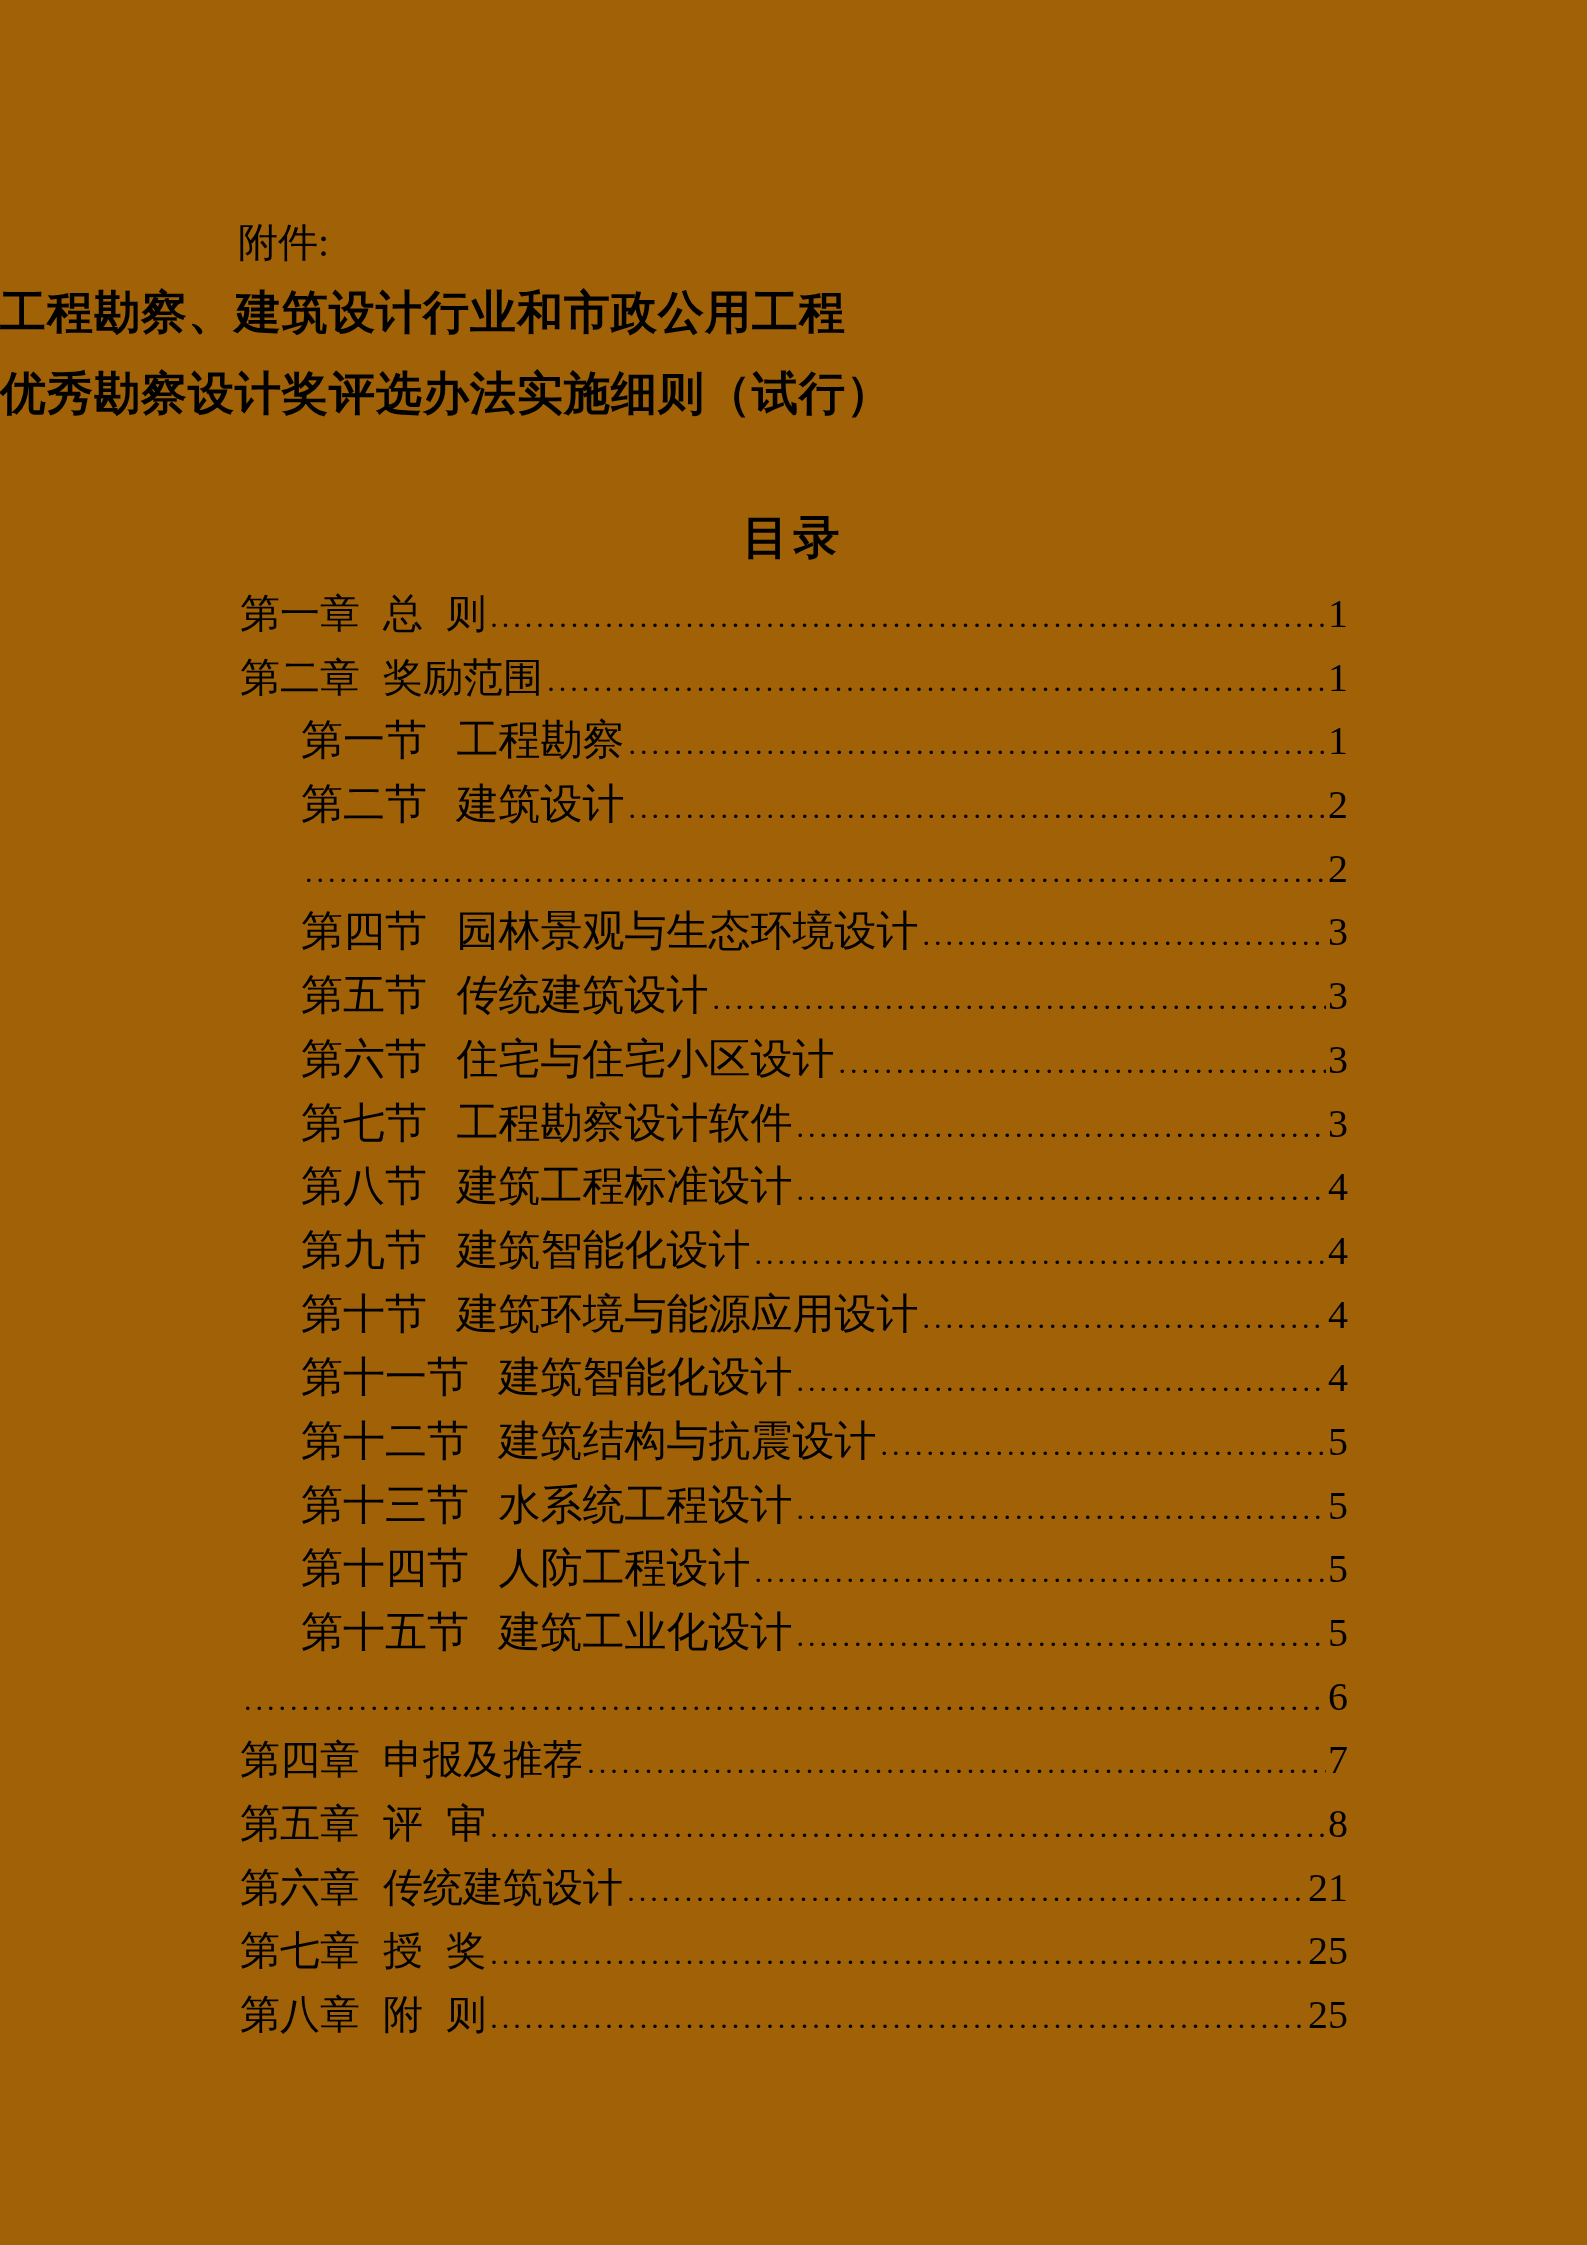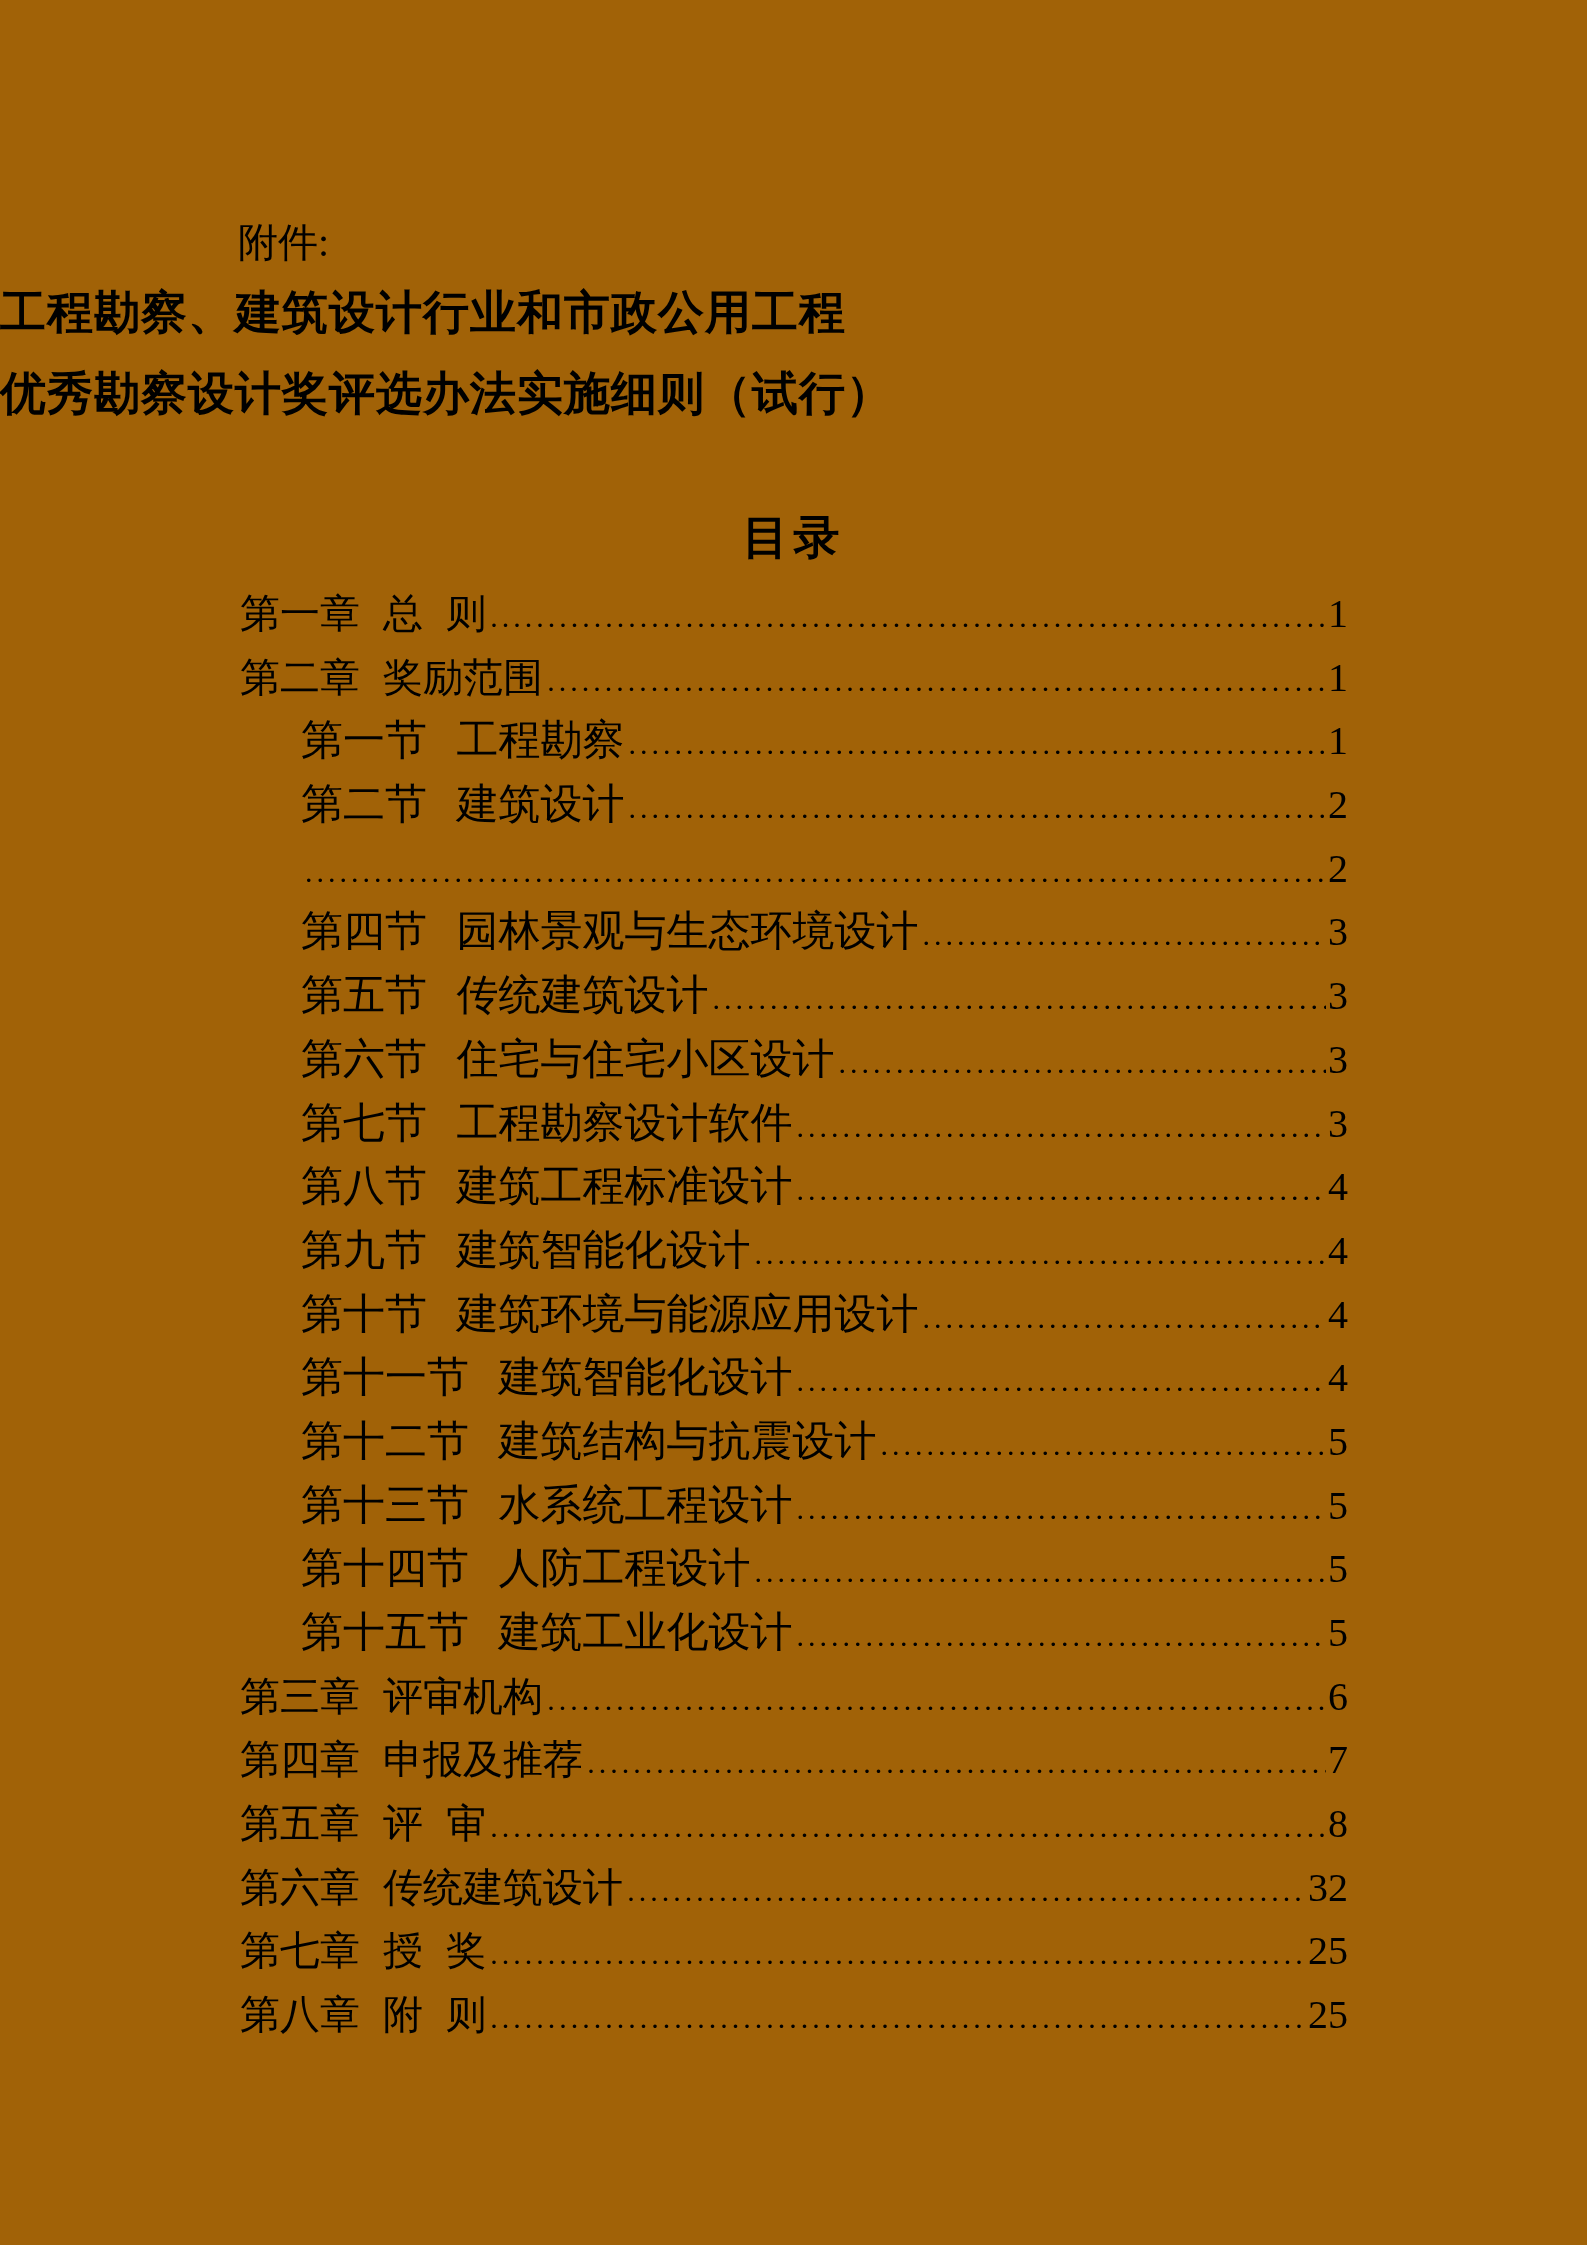--- a/index.html
+++ b/index.html
@@ -178,38 +178,37 @@
         <span class="toc-label">第十四节 人防工程设计</span>
         <span class="toc-dots">........................................................................................................................................................................................................</span>
         <span class="toc-page">5</span>
       </div>
       <div class="toc-row section">
         <span class="toc-label">第十五节 建筑工业化设计</span>
         <span class="toc-dots">........................................................................................................................................................................................................</span>
         <span class="toc-page">5</span>
       </div>
       <div class="toc-row chapter">
-        <span class="toc-label">第三章 评审机构</span>
         <span class="toc-dots">........................................................................................................................................................................................................</span>
         <span class="toc-page">6</span>
       </div>
       <div class="toc-row chapter">
         <span class="toc-label">第四章 申报及推荐</span>
         <span class="toc-dots">........................................................................................................................................................................................................</span>
         <span class="toc-page">7</span>
       </div>
       <div class="toc-row chapter">
         <span class="toc-label">第五章 评 审</span>
         <span class="toc-dots">........................................................................................................................................................................................................</span>
         <span class="toc-page">8</span>
       </div>
       <div class="toc-row chapter">
         <span class="toc-label">第六章 传统建筑设计</span>
         <span class="toc-dots">........................................................................................................................................................................................................</span>
-        <span class="toc-page">32</span>
+        <span class="toc-page">21</span>
       </div>
       <div class="toc-row chapter">
         <span class="toc-label">第七章 授 奖</span>
         <span class="toc-dots">........................................................................................................................................................................................................</span>
         <span class="toc-page">25</span>
       </div>
       <div class="toc-row chapter">
         <span class="toc-label">第八章 附 则</span>
         <span class="toc-dots">........................................................................................................................................................................................................</span>
         <span class="toc-page">25</span>

